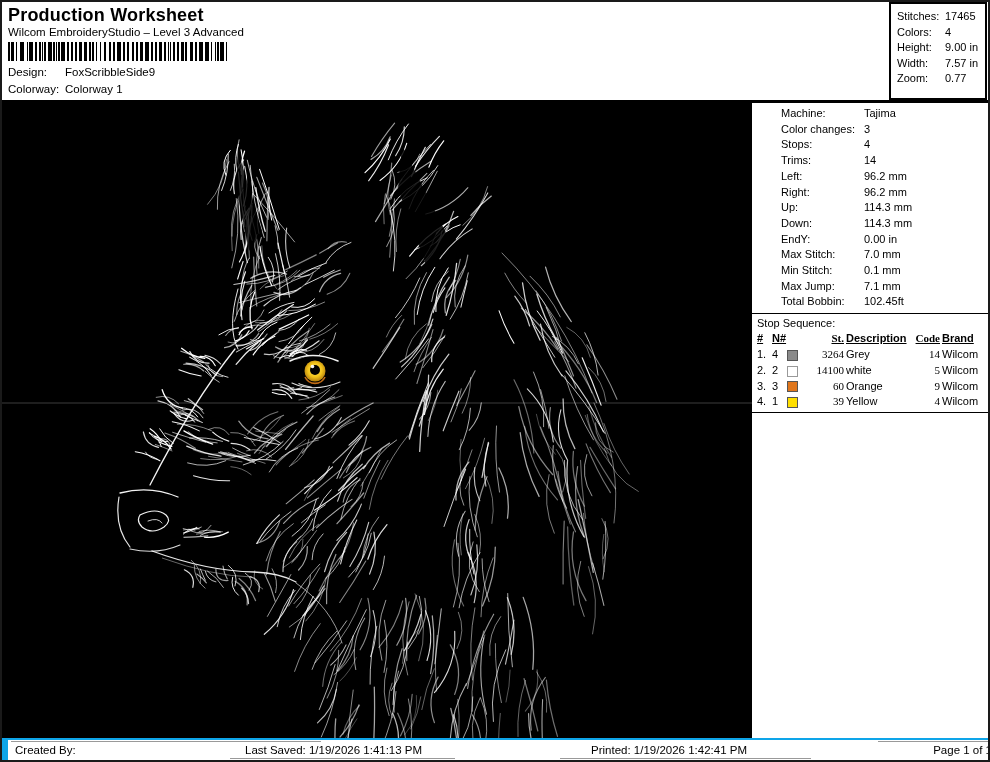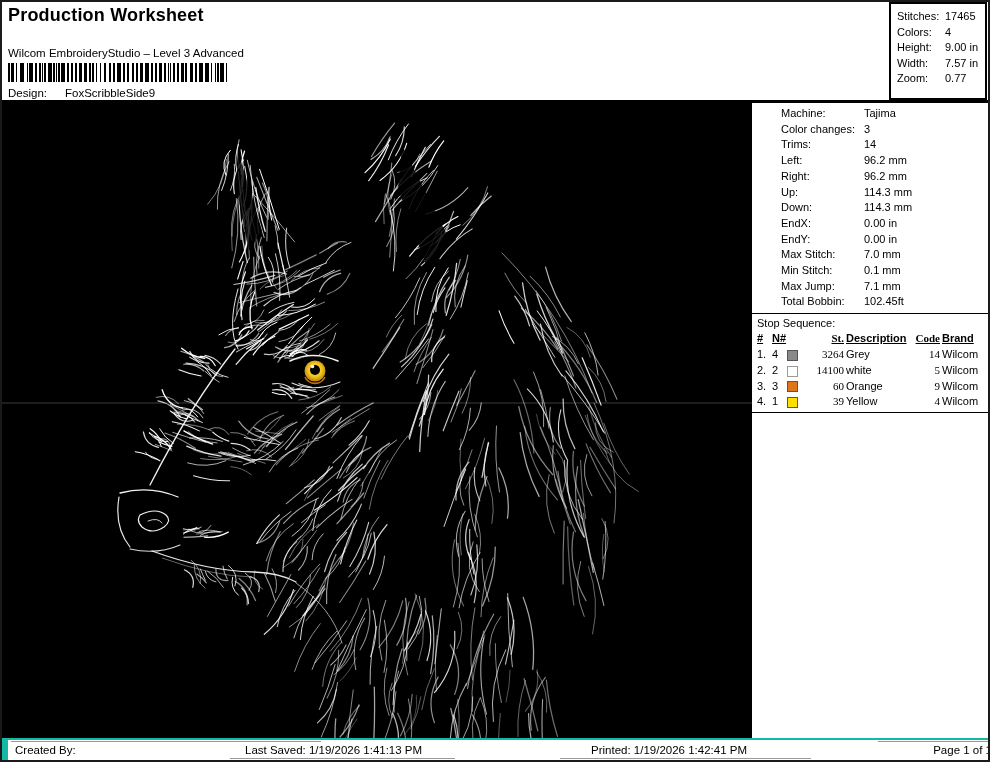--- a/index.html
+++ b/index.html
@@ -1,24 +1,24 @@
 <!DOCTYPE html>
 <html><head>
 <meta charset="utf-8">
 <style>
   html,body{margin:0;padding:0;background:#fff;}
   body{width:990px;height:762px;font-family:"Liberation Sans",sans-serif;color:#000;position:relative;overflow:hidden;}
-  .page{position:absolute;left:0;top:0;width:990px;height:762px;background:#14b8a6;}
+  .page{position:absolute;left:0;top:0;width:990px;height:762px;background:#0ea5e9;}
   .page-border{position:absolute;left:0;top:0;width:990px;height:762px;border:2px solid #1a1a1a;box-sizing:border-box;pointer-events:none;z-index:50;}
   
   .header{position:absolute;left:0;top:0;width:990px;height:100px;background:#fff;}
   .header-rule{position:absolute;left:0;top:100px;width:990px;height:3px;background:#000;}
   .header-left{position:absolute;left:8px;top:5px;}
   .ws-title{font-size:18px;font-weight:bold;letter-spacing:.2px;}
-  .ws-sub{font-size:11.5px;margin-top:21px;}
+  .ws-sub{font-size:11.5px;margin-top:0;}
   .barcode{margin-top:4px;height:19px;width:226px;display:flex;align-items:stretch;}
   .barcode i{display:block;background:#000;height:19px;}
   .kvrow2{font-size:11.5px;margin-top:5px;}
   .kvrow2 .k{display:inline-block;width:57px;}
   .stats-box{position:absolute;left:889px;top:2px;width:98px;height:98px;border:2px solid #000;box-sizing:border-box;padding:5px 0 0 6px;background:#fff;}
   .stats-box .kvrow{font-size:11px;line-height:15.6px;white-space:nowrap;}
   .stats-box .kl{display:inline-block;width:48px;}
   
   .canvas{position:absolute;left:2px;top:103px;width:750px;height:635px;background:#000;}
   .canvas svg{display:block;}
@@ -769,26 +769,26 @@
         <path d="M303,274 a11 11 0 0 0 20,0" stroke="#d97a18" stroke-width="1.6" fill="none" opacity="0.9"></path>
         <circle cx="313" cy="267" r="5" fill="#000"></circle>
         <circle cx="310.5" cy="263.5" r="1.8" fill="#fff" opacity="0.95"></circle>
       </svg>
   </div>
 
   <div class="panel">
     <div class="machine-table" id="machine-table">
         <div class="kvrow"><span class="kl">Machine:</span><span class="kv2">Tajima</span></div>
         <div class="kvrow"><span class="kl">Color changes:</span><span class="kv2">3</span></div>
+        <div class="kvrow"><span class="kl">Stops:</span><span class="kv2">4</span></div>
         <div class="kvrow"><span class="kl">Trims:</span><span class="kv2">14</span></div>
         <div class="kvrow"><span class="kl">Left:</span><span class="kv2">96.2 mm</span></div>
         <div class="kvrow"><span class="kl">Right:</span><span class="kv2">96.2 mm</span></div>
         <div class="kvrow"><span class="kl">Up:</span><span class="kv2">114.3 mm</span></div>
         <div class="kvrow"><span class="kl">Down:</span><span class="kv2">114.3 mm</span></div>
-        <div class="kvrow"><span class="kl">EndX:</span><span class="kv2">0.00 in</span></div>
         <div class="kvrow"><span class="kl">EndY:</span><span class="kv2">0.00 in</span></div>
         <div class="kvrow"><span class="kl">Max Stitch:</span><span class="kv2">7.0 mm</span></div>
         <div class="kvrow"><span class="kl">Min Stitch:</span><span class="kv2">0.1 mm</span></div>
         <div class="kvrow"><span class="kl">Max Jump:</span><span class="kv2">7.1 mm</span></div>
         <div class="kvrow"><span class="kl">Total Bobbin:</span><span class="kv2">102.45ft</span></div>
       </div>
     <div class="stop-divider"></div>
     <div class="stop-title">Stop Sequence:</div>
     <div class="stop-table" id="stop-table">
         <div class="strow">

